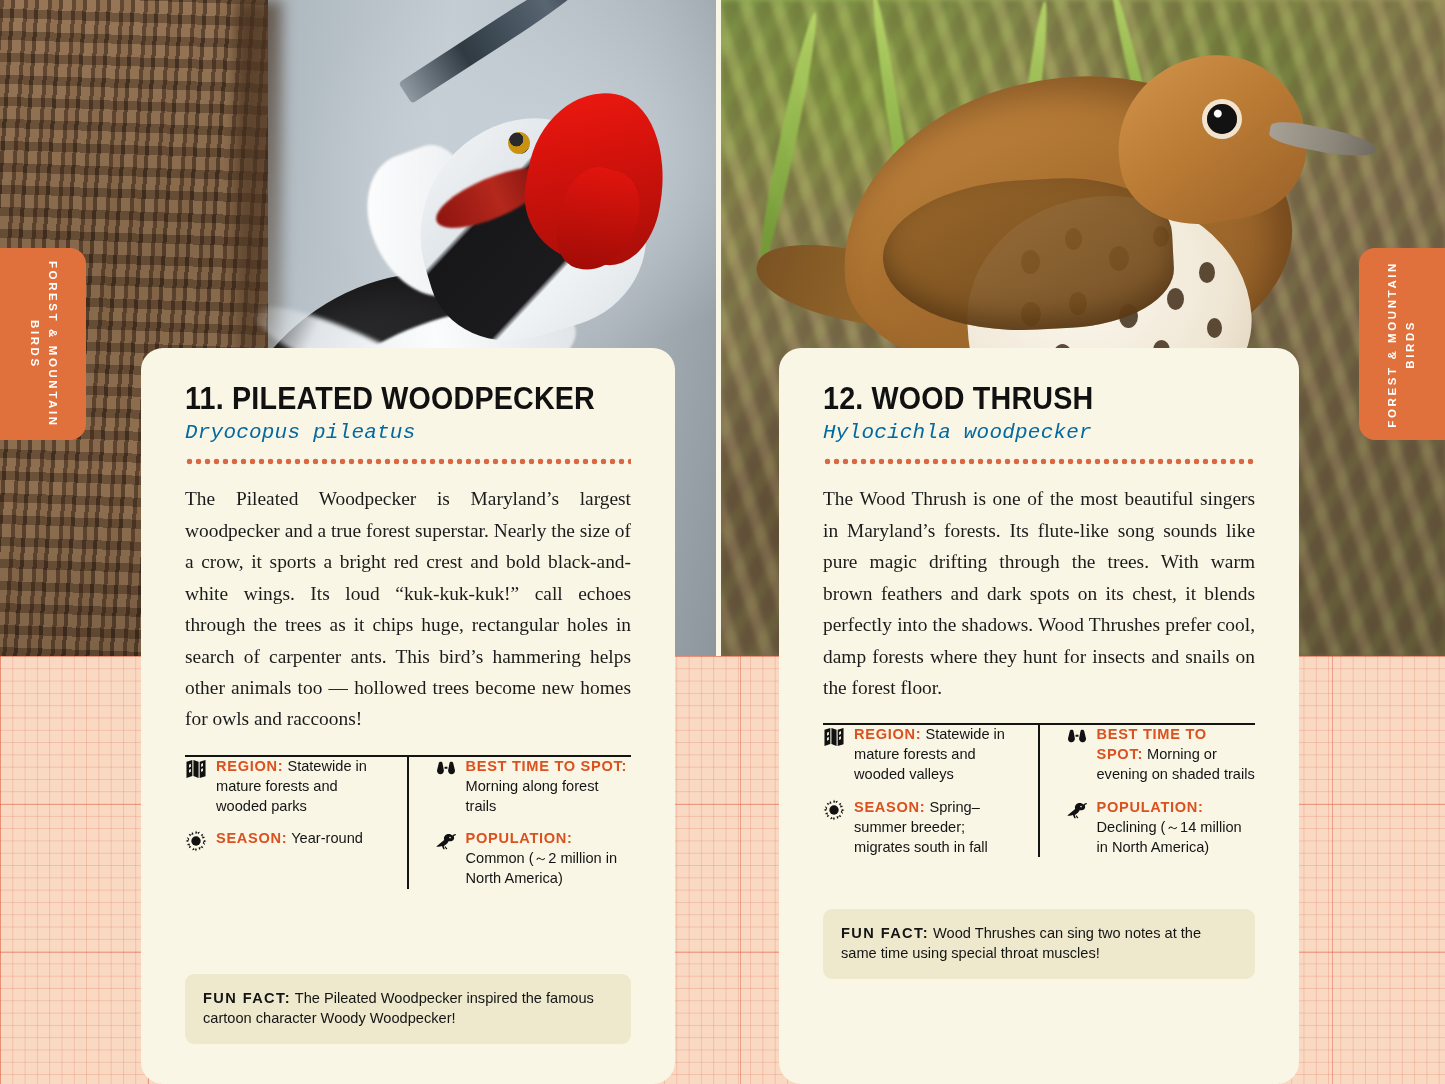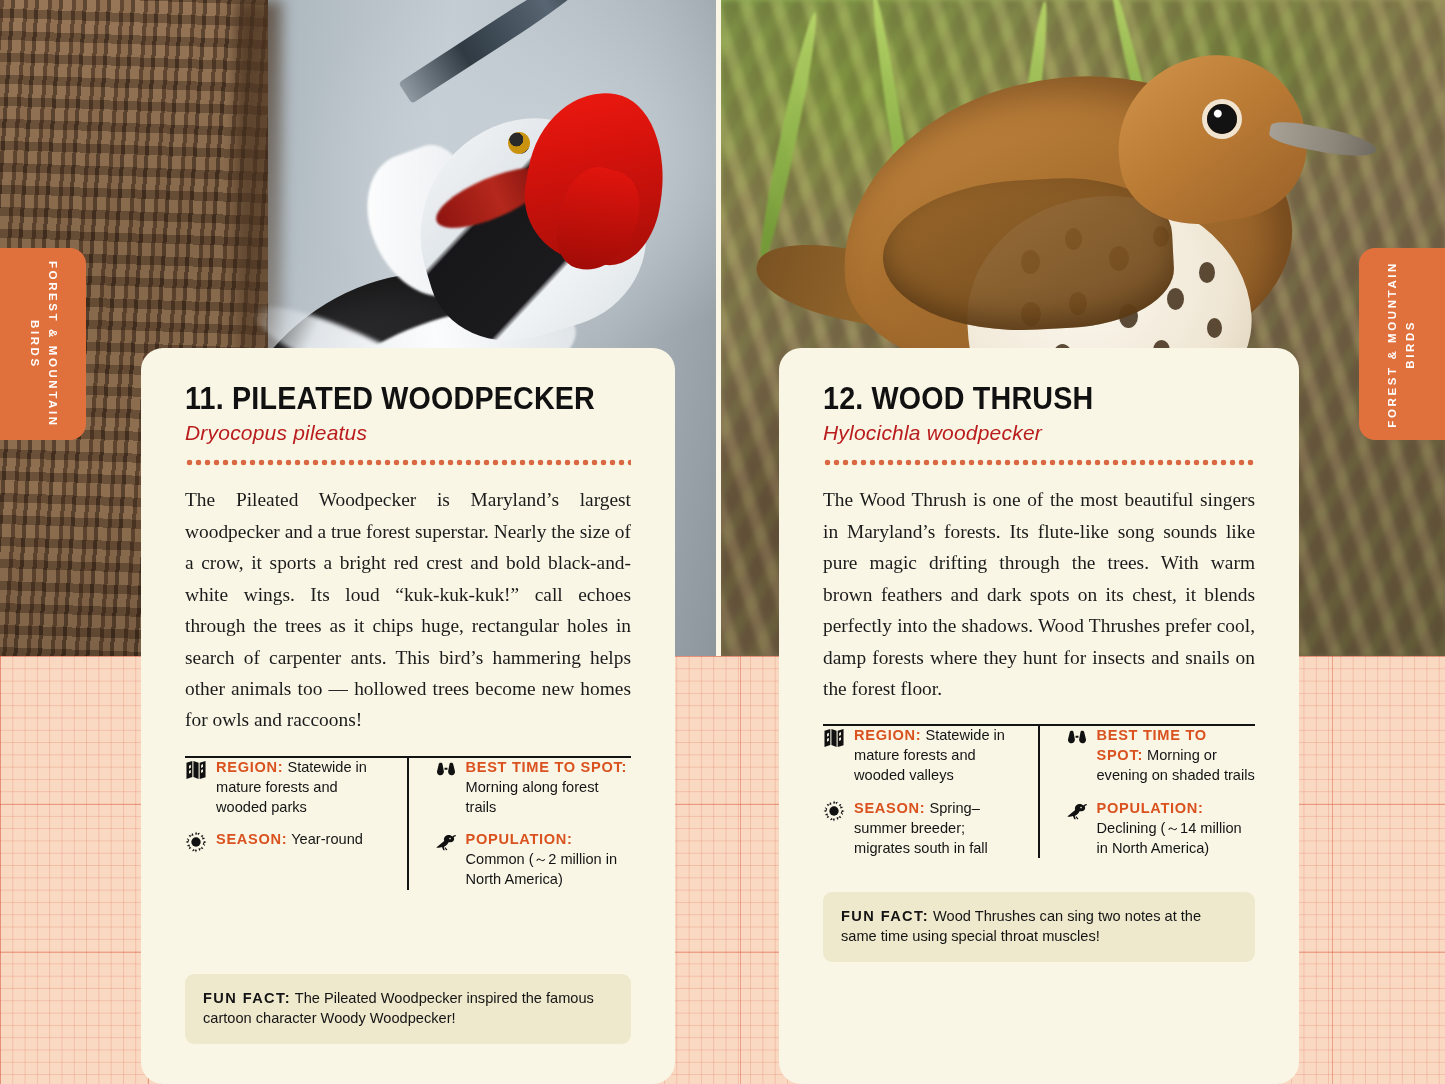--- a/index.html
+++ b/index.html
@@ -198,22 +198,22 @@
   .card-left  { left: 141px; top: 348px; width: 534px; height: 736px; }
   .card-right { left: 779px; top: 348px; width: 520px; height: 736px; }
 
   .sp-title {
     font-size: 30.5px; font-weight: 700; letter-spacing: .2px;
     color: #111; line-height: 1.06; text-transform: uppercase;
     font-family: "Liberation Sans Narrow", "Liberation Sans", sans-serif;
     transform: scaleX(.94); transform-origin: left center;
   }
   .sp-sci {
-    margin-top: 7px; font-size: 21px; color: #b91c1c;
-    font-family: Liberation Sans, sans-serif; font-style: italic; font-weight: 400;
+    margin-top: 7px; font-size: 21px; color: #0369a1;
+    font-family: Liberation Mono, monospace; font-style: italic; font-weight: 400;
     letter-spacing: .2px;
   }
   .divider {
     margin-top: 13px; height: 9px;
     background-image: radial-gradient(circle at 4.5px 4.5px, rgba(216,96,58,.95) 0 2.6px, rgba(216,96,58,0) 3.1px);
     background-size: 9px 9px; background-repeat: repeat-x;
   }
   .body-copy {
     margin-top: 17px; font-family: "Liberation Serif", serif;
     font-size: 19.4px; line-height: 1.62; color: #1b1b1b;
@@ -240,21 +240,21 @@
     color: #d9521f; font-weight: 700; letter-spacing: .7px; text-transform: uppercase;
   }
 
   .funfact {
     position: absolute; left: 44px; right: 44px; bottom: 40px;
     background: #eee9cd; border-radius: 9px; padding: 14px 18px 15px 18px;
     font-size: 14.6px; line-height: 1.42; color: #141414;
     font-family: "Liberation Sans Narrow", "Liberation Sans", sans-serif;
   }
   .funfact-label { font-weight: 700; letter-spacing: 1.4px; text-transform: uppercase; }
-  .card-right .funfact { bottom: 122px; }
+  .card-right .funfact { bottom: 105px; }
 </style>
 </head>
 <body>
 
 <div class="page">
 
   <div class="photo-band">
 
     <div class="photo photo-left">
       <div class="wp-bg"></div>

